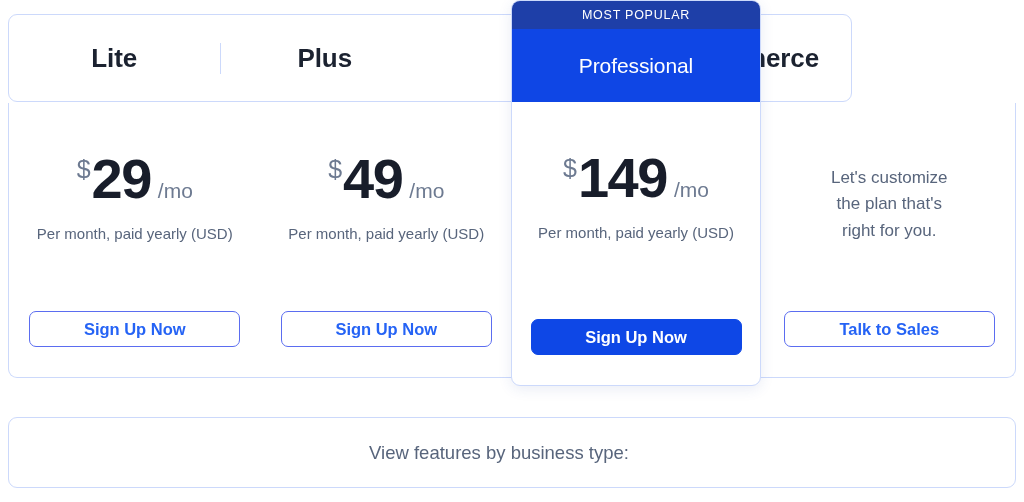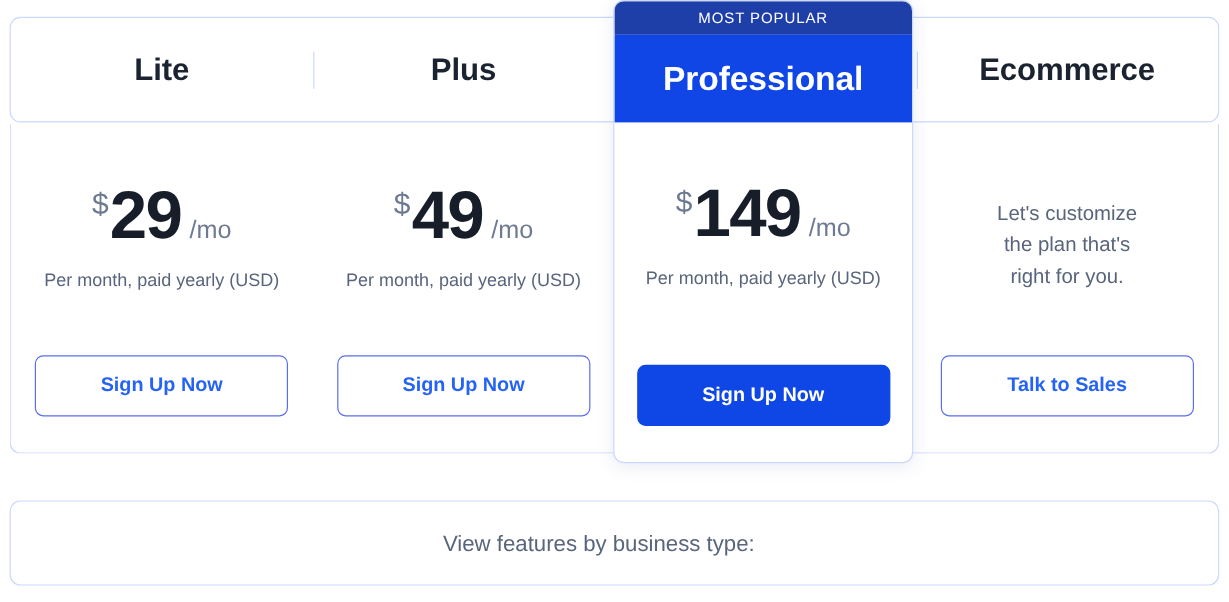--- a/index.html
+++ b/index.html
@@ -20,21 +20,21 @@
     width: 1024px;
     height: 502px;
     background: #ffffff;
   }
 
   
   .plan-header-row {
     position: absolute;
     left: 8px;
     top: 14px;
-    width: 1008px;
+    width: 844px;
     height: 88px;
     box-sizing: border-box;
     border: 1px solid #ccd9fb;
     border-radius: 9px;
     background: #ffffff;
     display: flex;
     align-items: center;
   }
   .plan-header-cell {
     flex: 1 1 0;
@@ -133,21 +133,21 @@
   
   .cta-wrap {
     margin-top: auto;
     margin-bottom: 30px;
     display: flex;
     justify-content: center;
     width: 100%;
   }
   .cta-button {
     width: 211px;
-    height: 51px;
+    height: 36px;
     display: flex;
     align-items: center;
     justify-content: center;
     box-sizing: border-box;
     border-radius: 7px;
     font-size: 16.5px;
     font-weight: 700;
     cursor: pointer;
     user-select: none;
   }
@@ -195,22 +195,22 @@
   .featured-title-bar {
     width: 100%;
     height: 73px;
     background: #0f46e5;
     display: flex;
     align-items: center;
     justify-content: center;
     flex: 0 0 auto;
   }
   .featured-title {
-    font-size: 28px;
-    font-weight: 700;
+    font-size: 21px;
+    font-weight: 400;
     color: #ffffff;
     letter-spacing: -0.1px;
   }
   .featured-body {
     flex: 1 1 auto;
     width: 100%;
     display: flex;
     flex-direction: column;
     align-items: center;
     padding-top: 48px;

